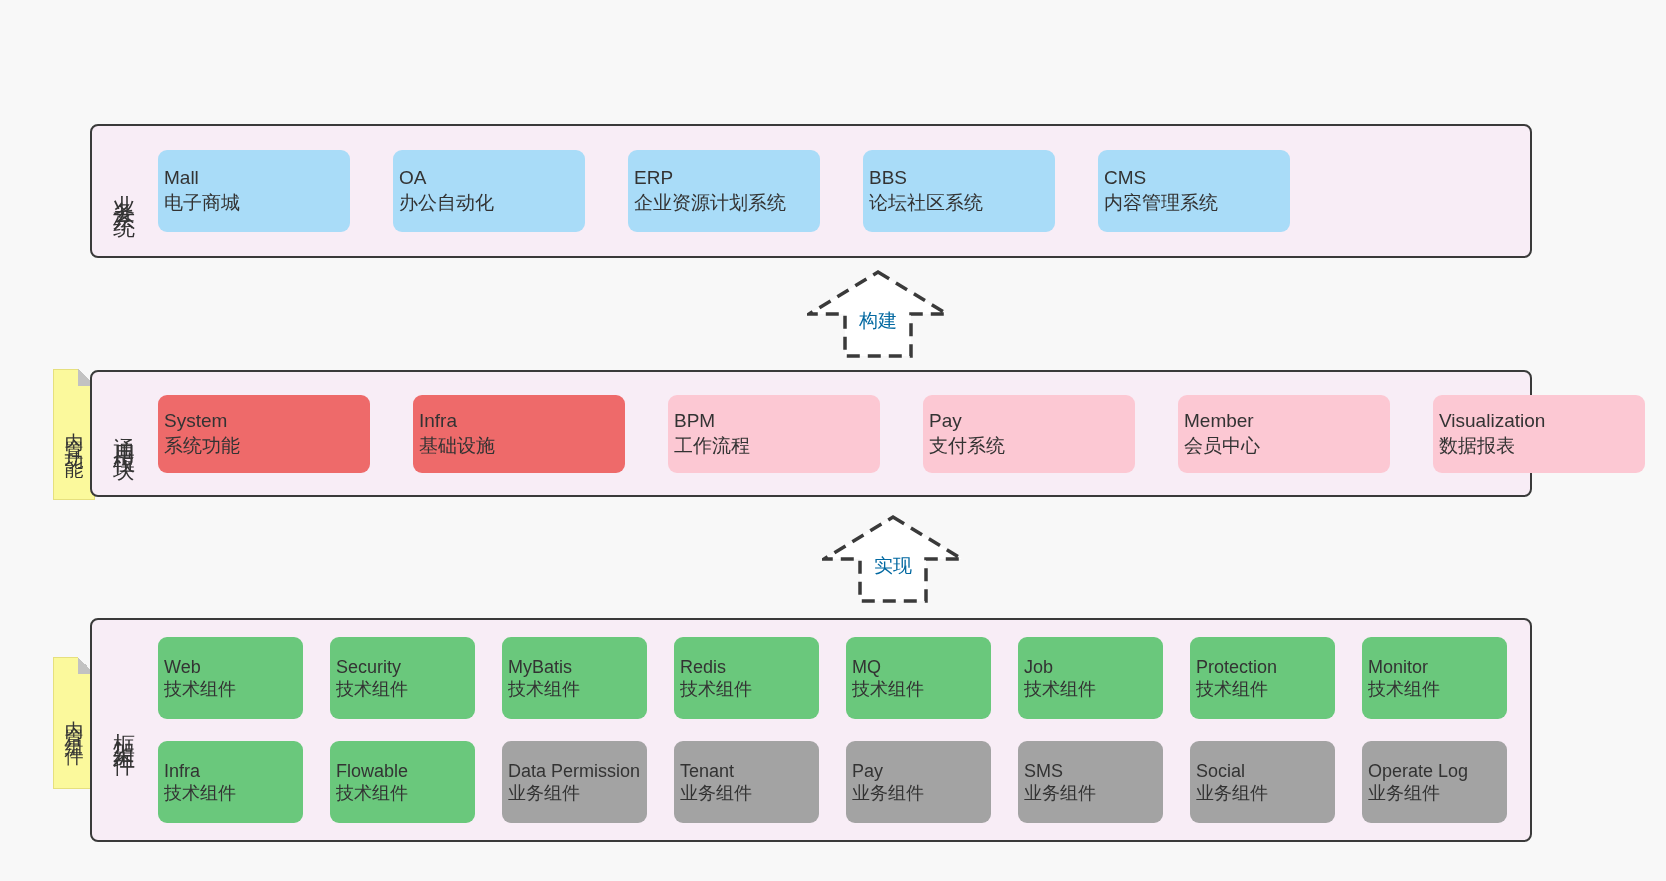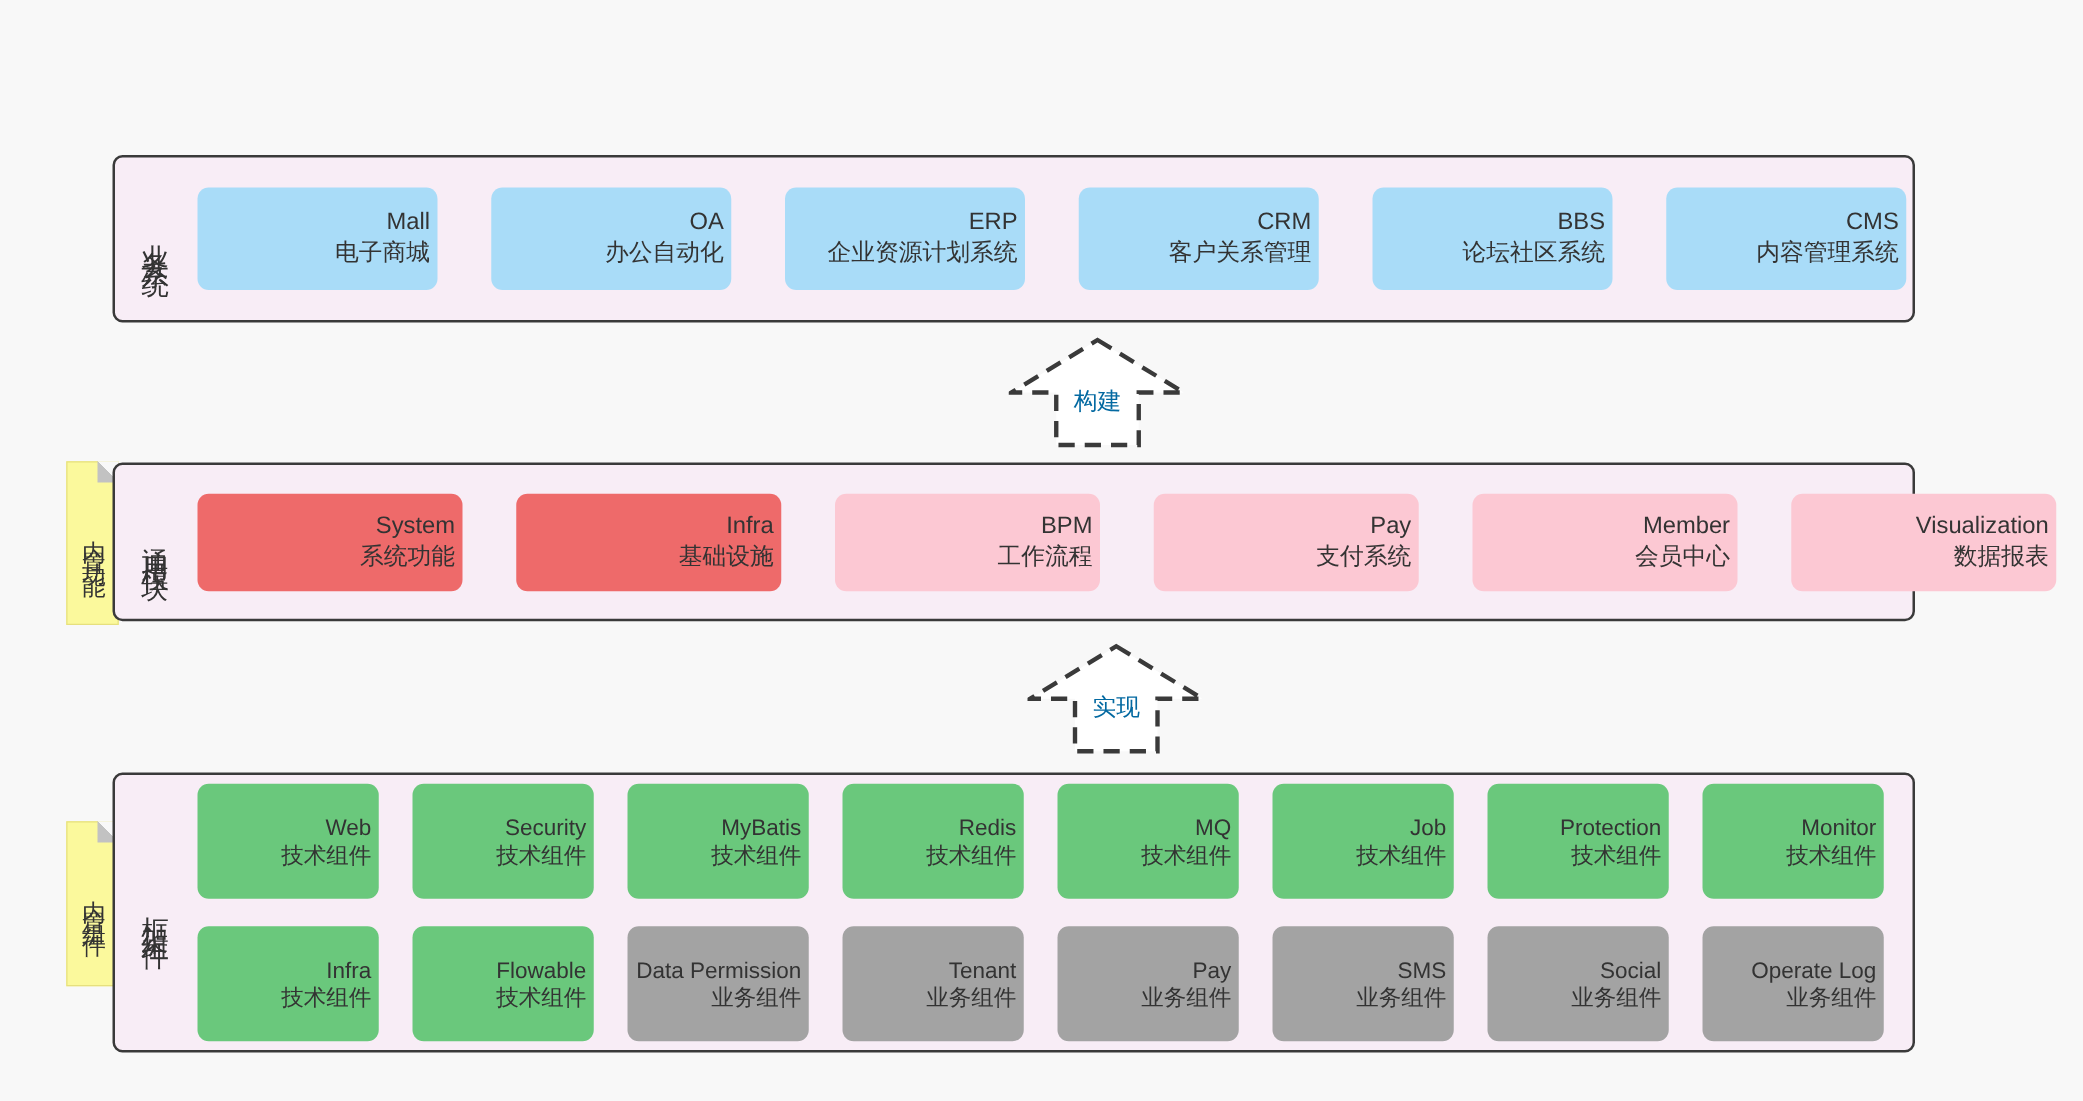--- a/index.html
+++ b/index.html
@@ -46,29 +46,29 @@
     flex-direction:column;
     gap:22px;
     margin-left:16px;
   }
   .box-row{display:flex;gap:43px;}
   .band-bot .box-row{gap:27px;}
   .box{
     border-radius:9px;
     display:flex;
     flex-direction:column;
-    align-items:flex-end;
+    align-items:flex-start;
     justify-content:center;
     text-align:center;
     box-sizing:border-box;
     padding:4px 6px;
   }
   .band-top .box{width:192px;height:82px;}
   .band-mid .box{width:212px;height:78px;}
-  .band-bot .box{width:145px;height:92px;}
+  .band-bot .box{width:145px;height:82px;}
   .box-title{font-size:19px;line-height:1.3;}
   .box-subtitle{font-size:19px;line-height:1.3;}
   .band-bot .box-title,.band-bot .box-subtitle{font-size:18px;line-height:1.25;}
   .v-blue{background:#a9dcf8;}
   .v-red{background:#ee6a6a;}
   .v-pink{background:#fcc8d3;}
   .v-green{background:#6ac87c;}
   .v-lightgreen{background:#a3a3a3;}
   
   .sticky{
@@ -137,24 +137,20 @@
   </div>
           <div class="box v-blue">
     <div class="box-title">OA</div>
     <div class="box-subtitle">办公自动化</div>
   </div>
           <div class="box v-blue">
     <div class="box-title">ERP</div>
     <div class="box-subtitle">企业资源计划系统</div>
   </div>
           <div class="box v-blue">
-    <div class="box-title">CRM</div>
-    <div class="box-subtitle">客户关系管理</div>
-  </div>
-          <div class="box v-blue">
     <div class="box-title">BBS</div>
     <div class="box-subtitle">论坛社区系统</div>
   </div>
           <div class="box v-blue">
     <div class="box-title">CMS</div>
     <div class="box-subtitle">内容管理系统</div>
   </div>
         </div>
       </div>
   </section>

